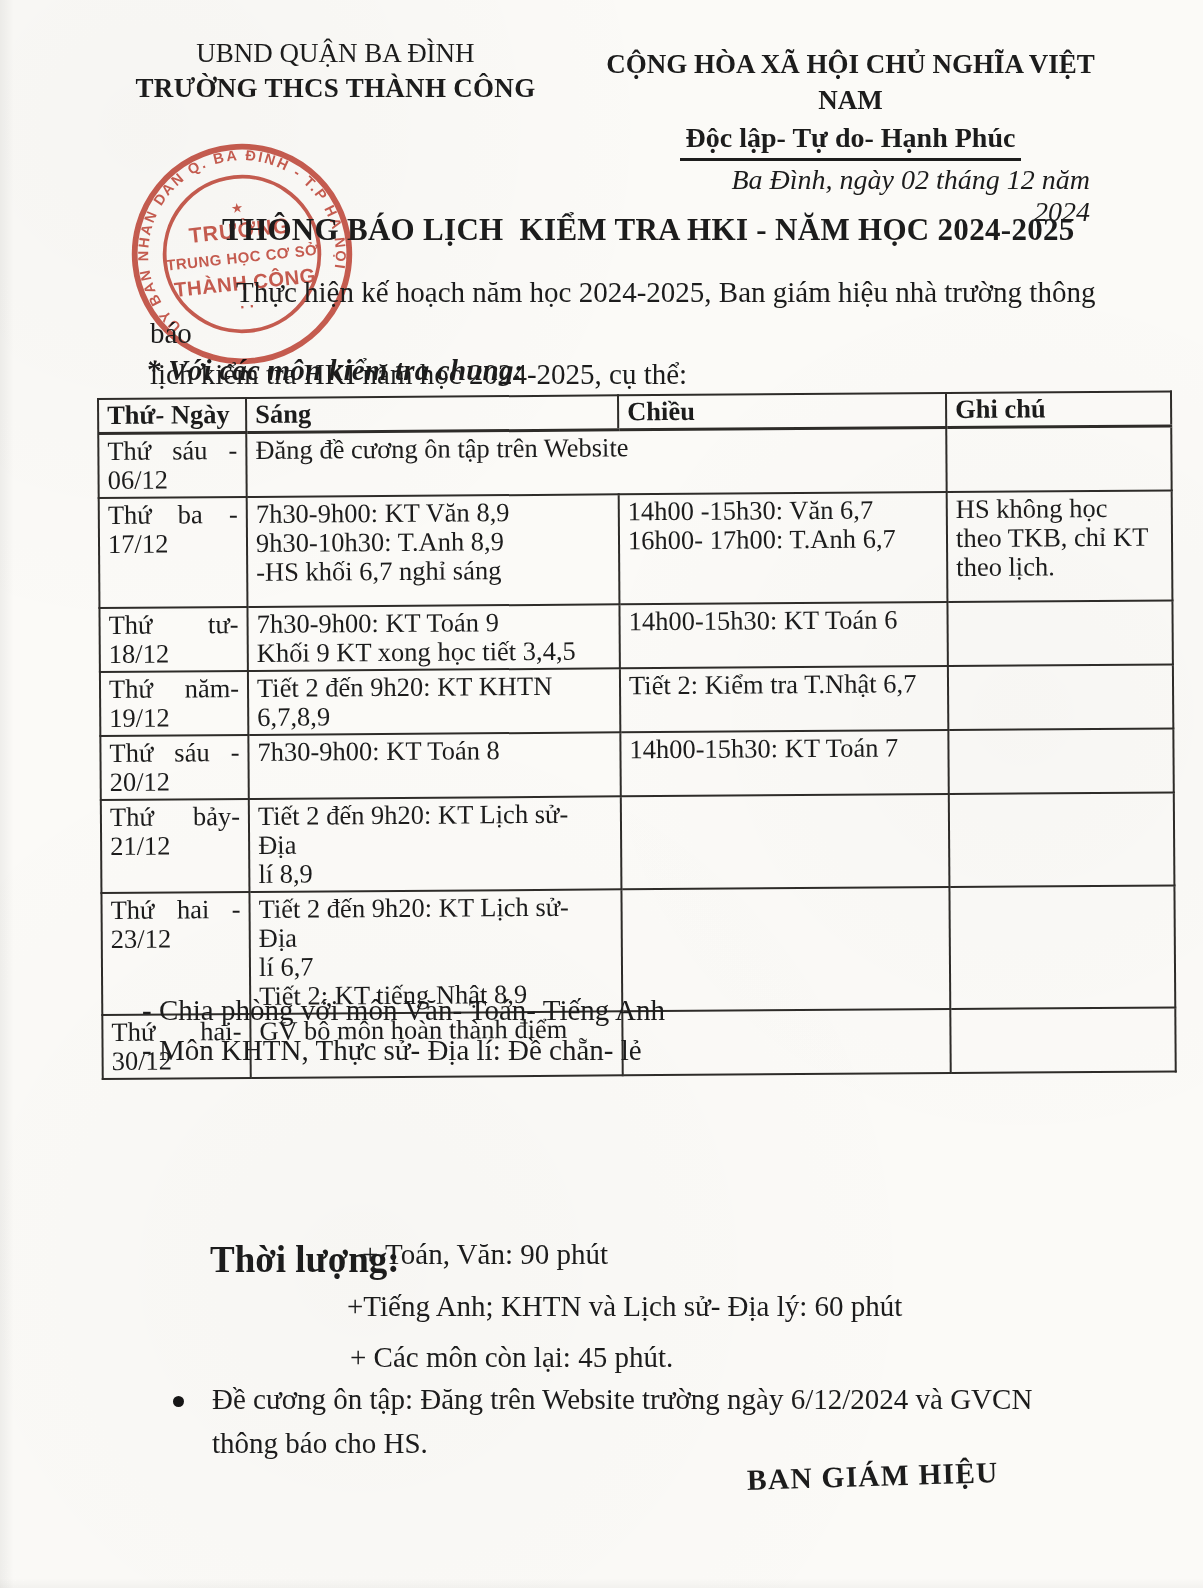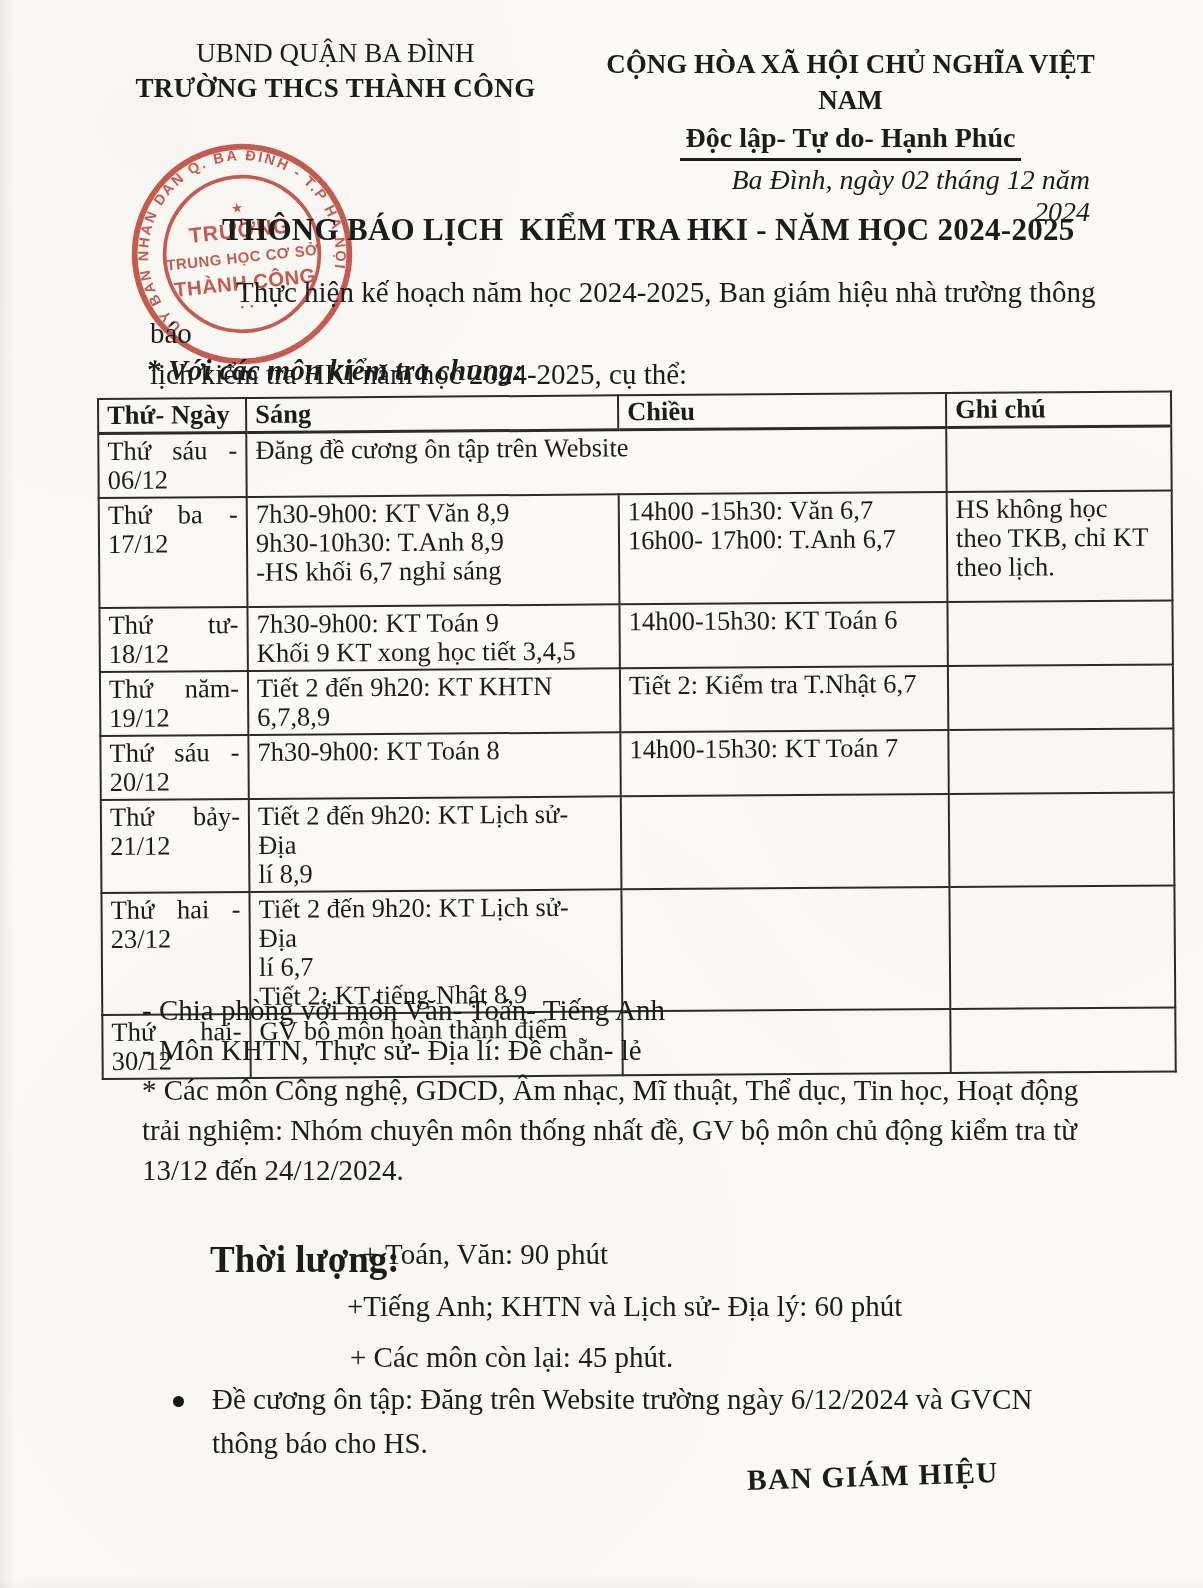--- a/index.html
+++ b/index.html
@@ -203,23 +203,20 @@
         <td class="cell-txt">GV bộ môn hoàn thành điểm</td>
         <td class="cell-txt"></td>
         <td class="cell-txt"></td>
       </tr>
     </tbody>
   </table>
 
   <div class="abs notes">
     <div class="note">- Chia phòng với môn Văn- Toán- Tiếng Anh</div>
     <div class="note">- Môn KHTN, Thực sử- Địa lí: Đề chẵn- lẻ</div>
-    <div class="note">* Các môn Công nghệ, GDCD, Âm nhạc, Mĩ thuật, Thể dục, Tin học, Hoạt động
-trải nghiệm: Nhóm chuyên môn thống nhất đề, GV bộ môn chủ động kiểm tra từ
-13/12 đến 24/12/2024.</div>
   </div>
 
   <div class="abs dur-label">Thời lượng:</div>
   <div class="abs dur-1">+ Toán, Văn: 90 phút</div>
   <div class="abs dur-2">+Tiếng Anh; KHTN và Lịch sử- Địa lý: 60 phút</div>
   <div class="abs dur-3">+ Các môn còn lại: 45 phút.</div>
 
   <div class="abs bullet-dot"></div>
   <div class="abs bullet-text">
     <span class="b">Đề cương ôn tập</span><span class="r">: Đăng trên Website trường ngày 6/12/2024 và GVCN

